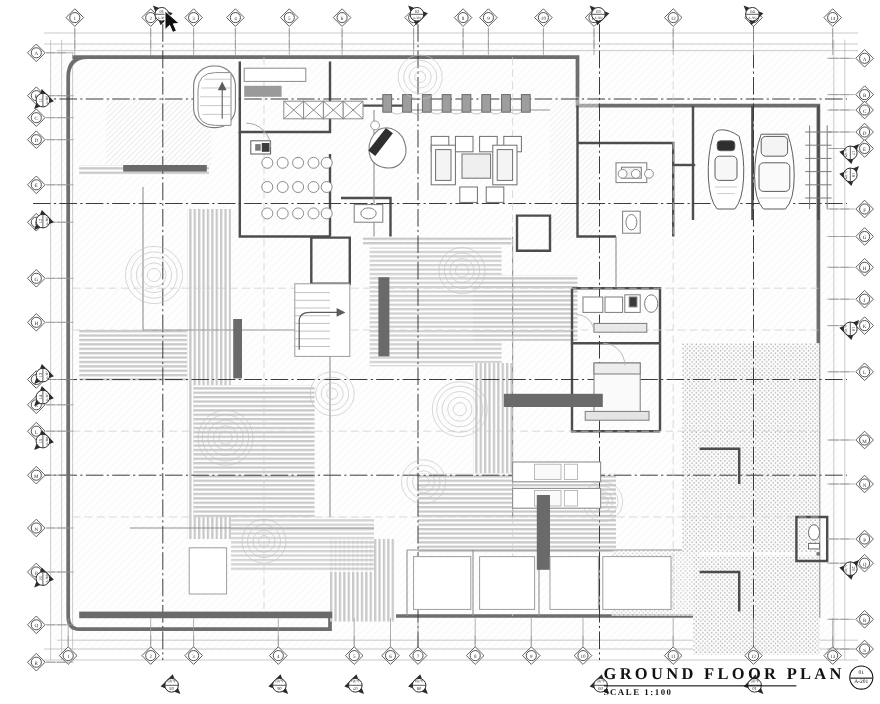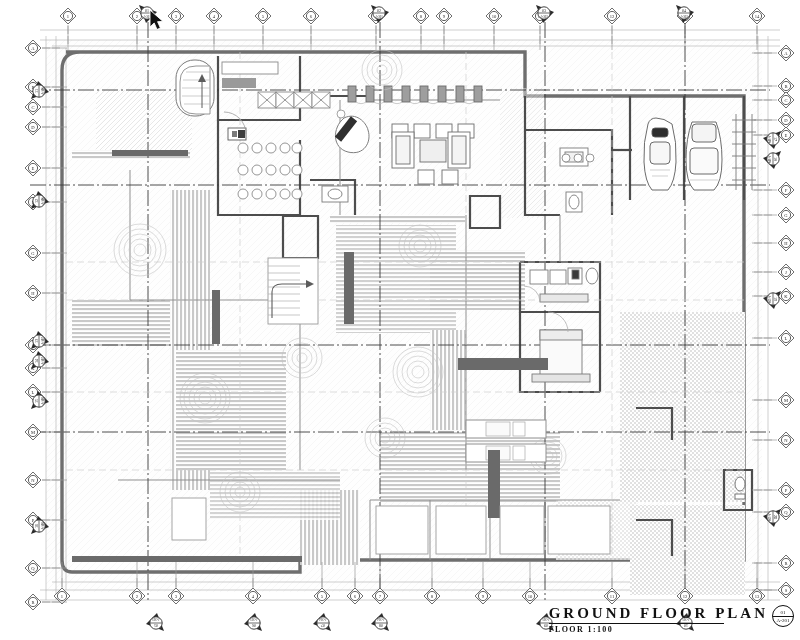--- a/index.html
+++ b/index.html
@@ -989,21 +989,21 @@
           <path d="M0,0 L0,17 L4.2,13 L7,19.5 L10.4,18 L7.6,11.7 L13,11.4 Z" fill="#111" stroke="#fff" stroke-width="0.9" stroke-linejoin="round"></path>
         </g>
       </g>
 </svg>
 
 <div class="ttl">
   <div class="ttl-wrap">
     <div>
       <div class="t1">GROUND FLOOR PLAN</div>
       <div class="rule"></div>
-      <div class="t2">FLOOR 1:100</div>
+      <div class="t2">SCALE 1:100</div>
     </div>
     <div class="dmark">
       <i>01</i>
       <span class="sep"></span>
       <i>A-201</i>
     </div>
   </div>
 </div>
 
 </div>

